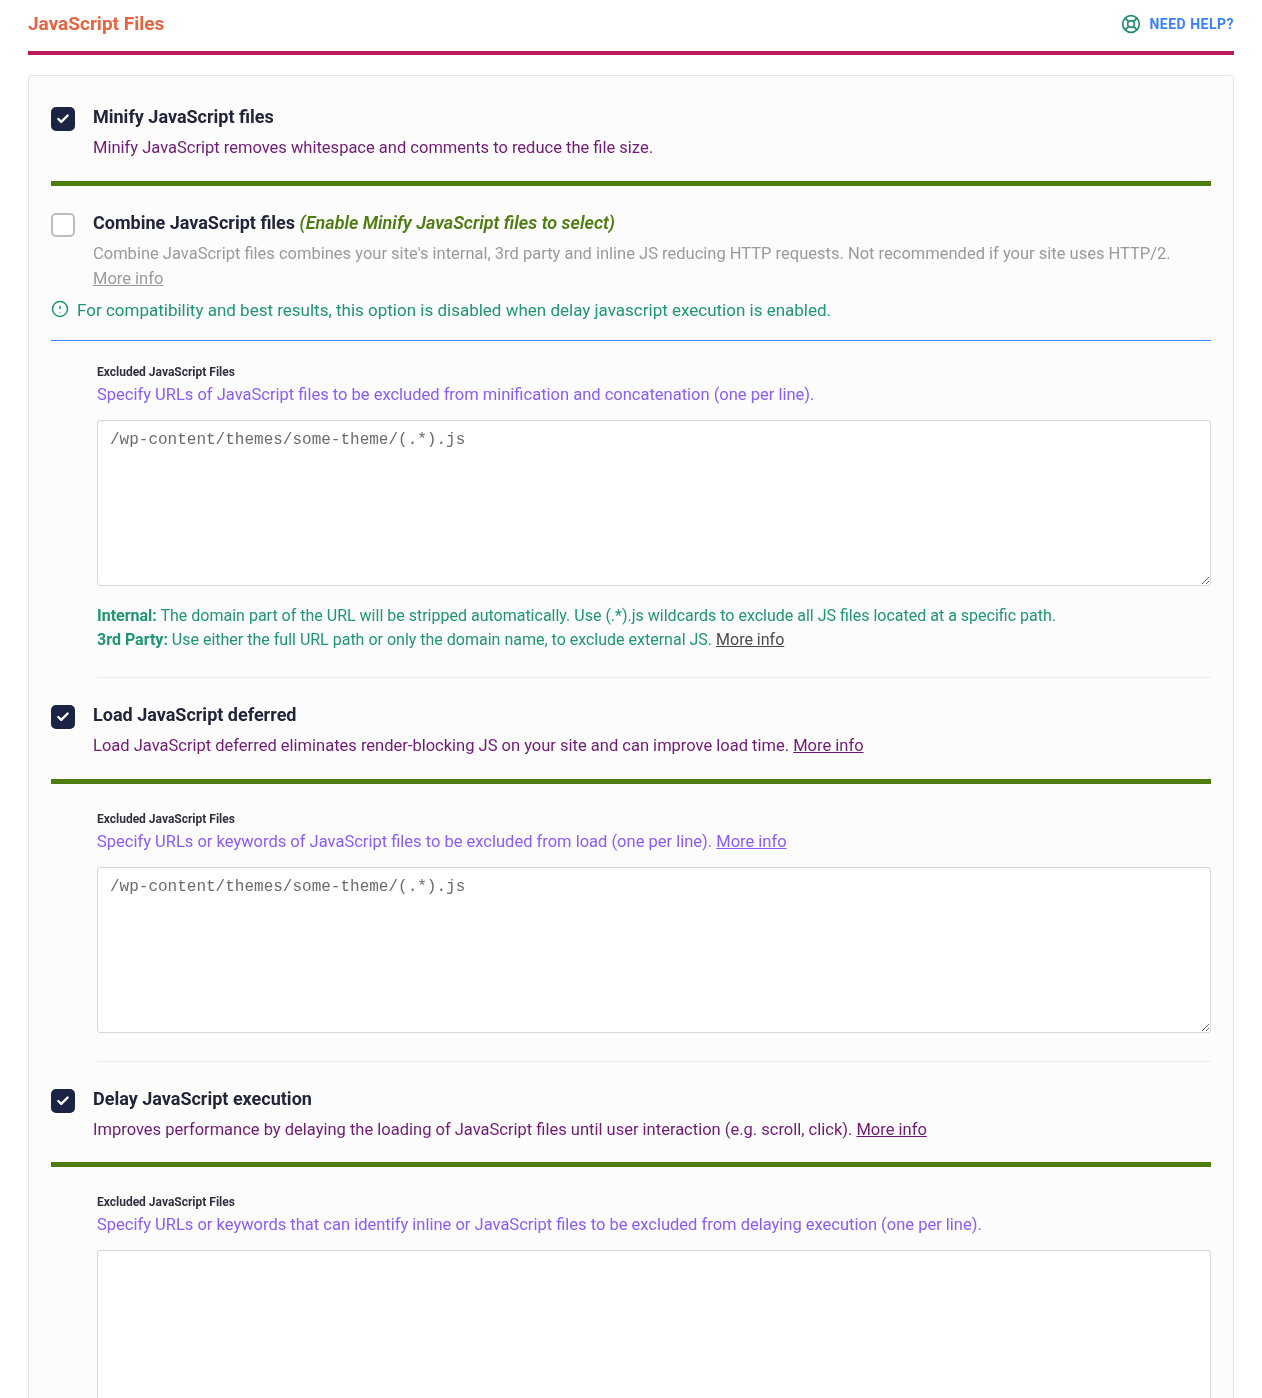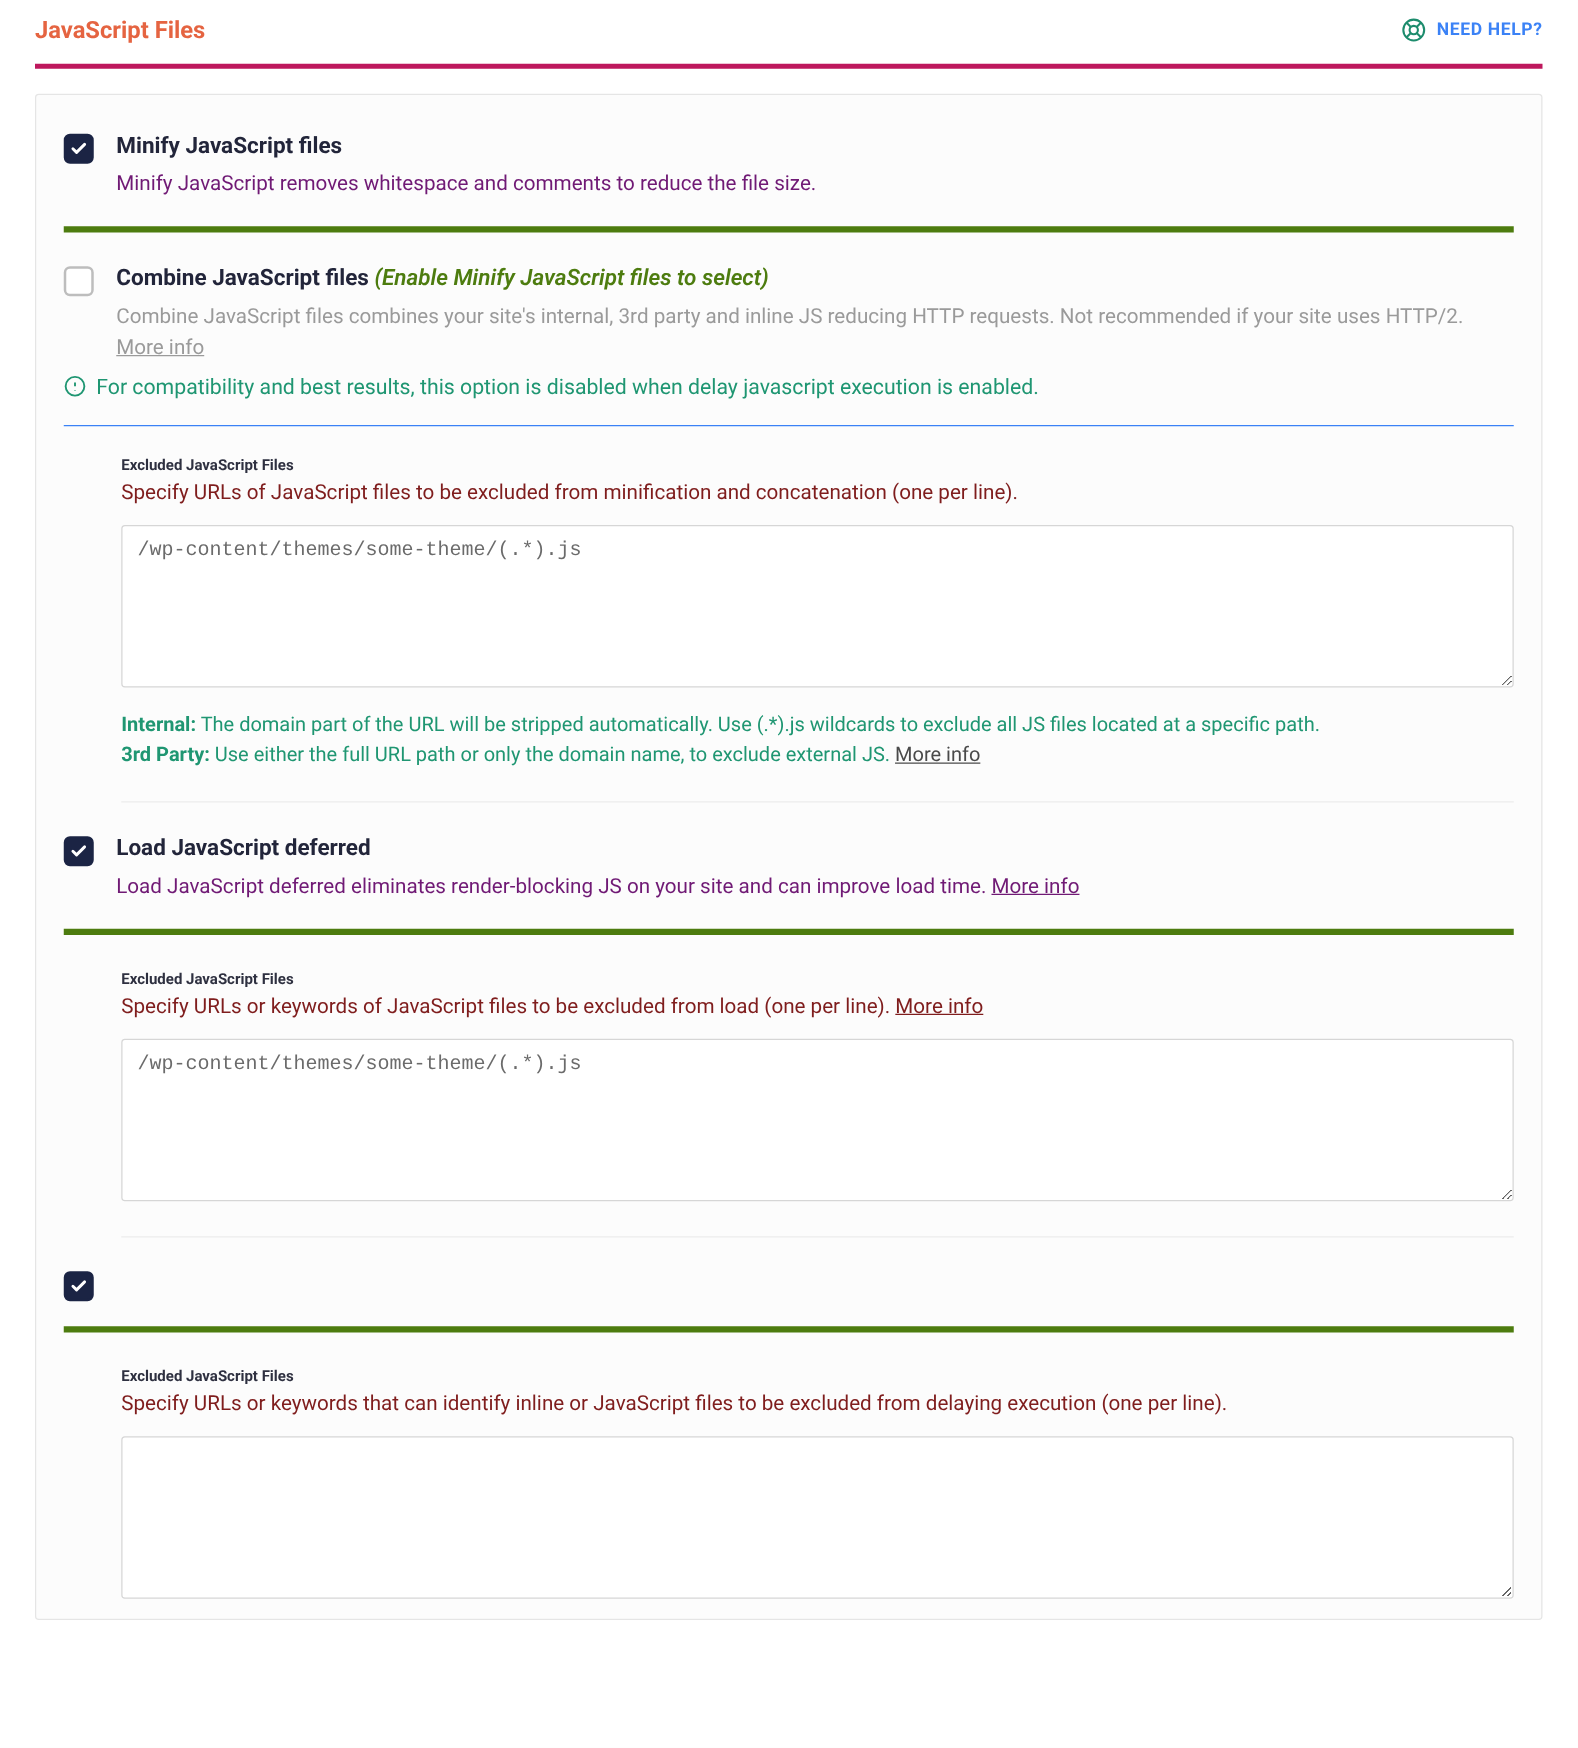--- a/index.html
+++ b/index.html
@@ -112,26 +112,26 @@
   }
   .sub-section.last { border-bottom: none; margin-bottom: 0; padding-bottom: 0;}
   .sub-title {
     font-size: 12px;
     font-weight: 700;
     color: #2e3040;
     margin-bottom: 6px;
   }
   .sub-desc {
     font-size: 16.5px;
-    color: #7f1d1d;
+    color: #8b5cf6;
     margin-bottom: 16px;
   }
   textarea {
     width: 100%;
-    height: 130px;
+    height: 166px;
     border: 1px solid #d6d6d6;
     border-radius: 3px;
     padding: 10px 12px;
     font-family: "SFMono-Regular", Consolas, "Liberation Mono", Menlo, monospace;
     font-size: 16px;
     color: #6b6b6b;
     resize: vertical;
     background: #fff;
   }
   .hint {
@@ -240,20 +240,27 @@
     </div>
     <textarea style="">/wp-content/themes/some-theme/(.*).js</textarea>
   </div>
 
   <div class="option-row">
     <div class="checkbox checked">
       <svg width="14" height="14" viewBox="0 0 24 24" fill="none" stroke="#fff" stroke-width="4" stroke-linecap="round" stroke-linejoin="round">
           <polyline points="20 6 9 17 4 12"></polyline>
         </svg>
     </div>
+    <div class="opt-body">
+      <div class="opt-title">Delay JavaScript execution</div>
+      <div class="opt-desc">
+        <span>Improves performance by delaying the loading of JavaScript files until user interaction (e.g. scroll, click).</span>
+        <span class="more-info">More info</span>
+      </div>
+    </div>
   </div>
 
   <div class="sub-section last">
     <div class="sub-title">Excluded JavaScript Files</div>
     <div class="sub-desc">Specify URLs or keywords that can identify inline or JavaScript files to be excluded from delaying execution (one per line).</div>
     <textarea style=""></textarea>
   </div>
 
 </div>
 

